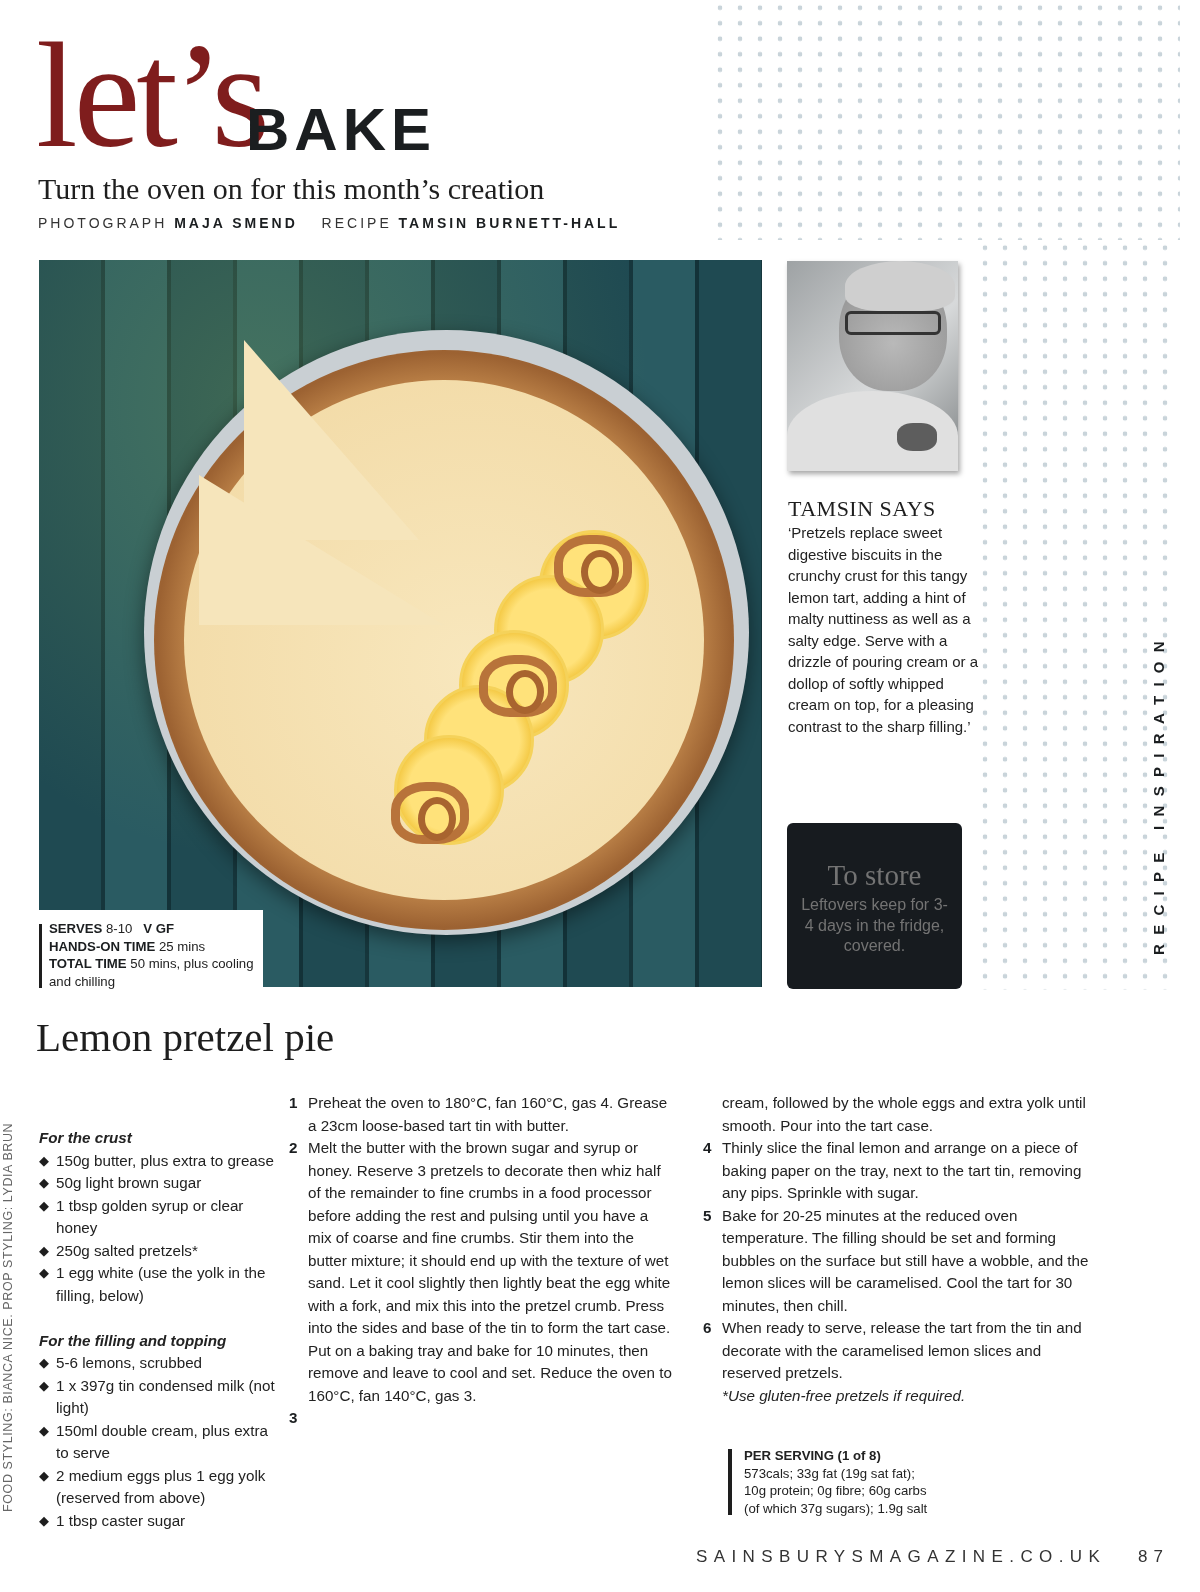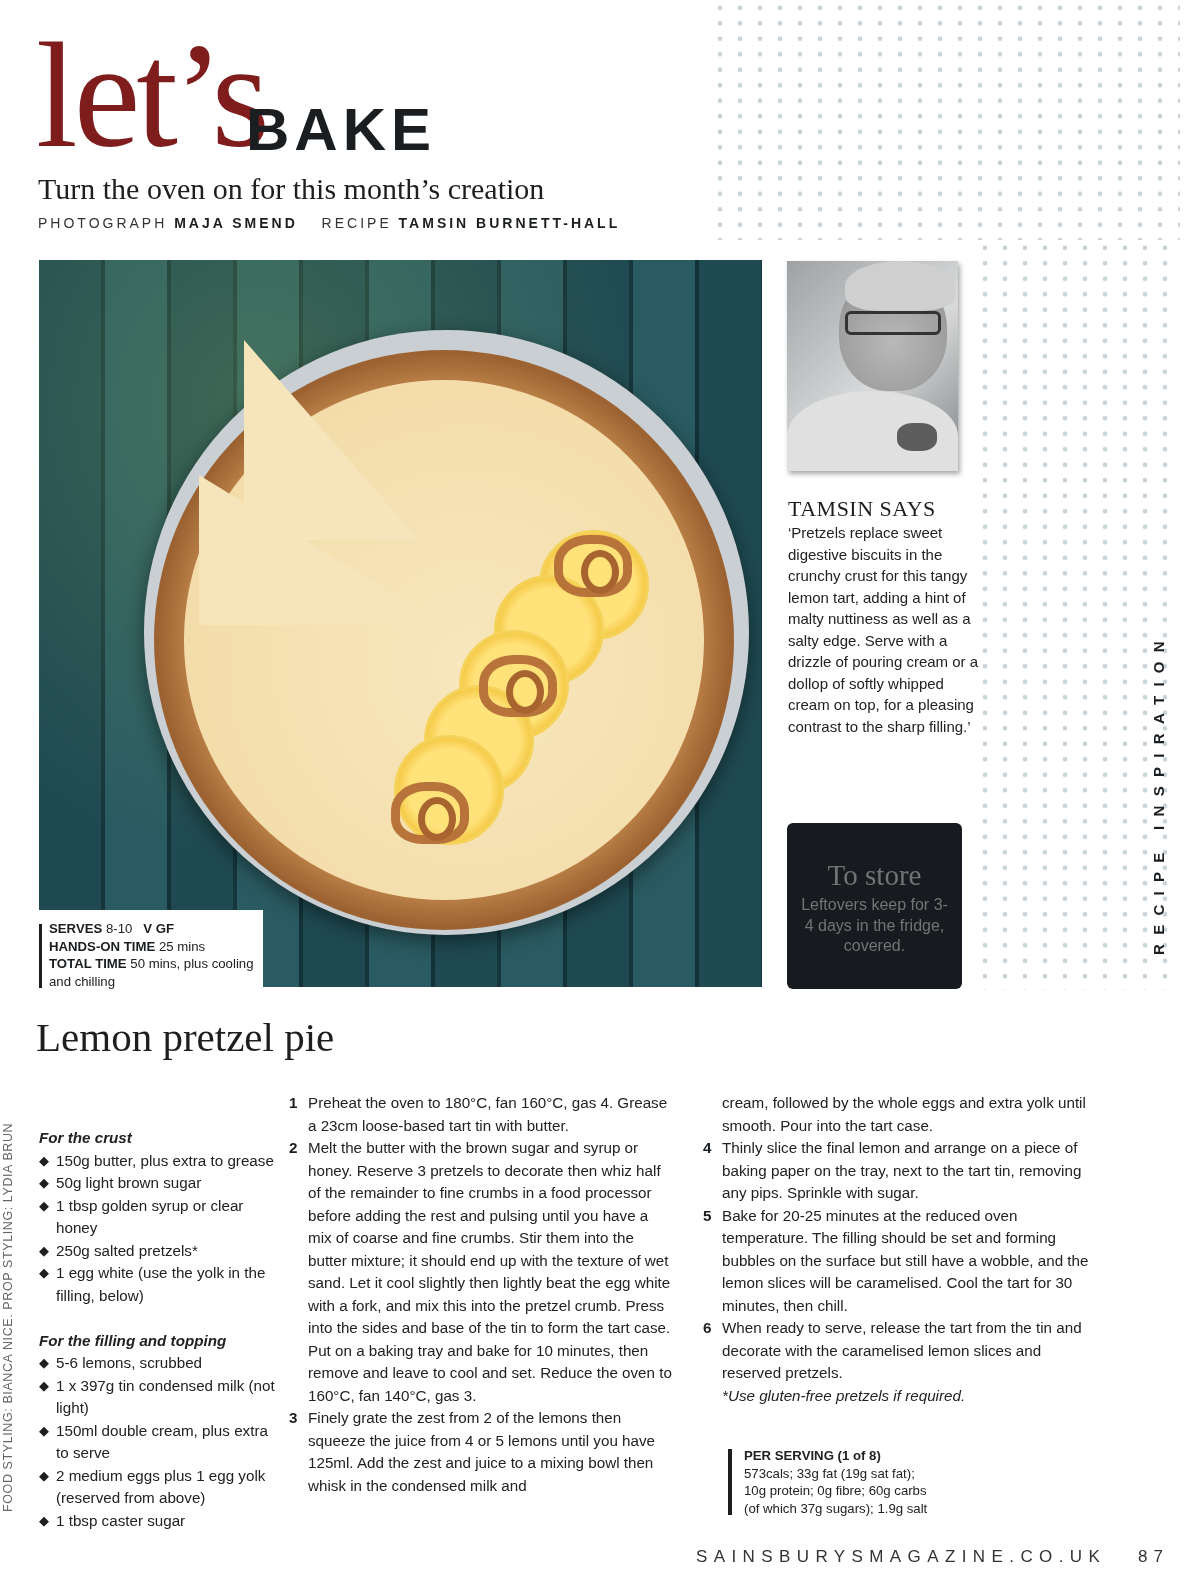--- a/index.html
+++ b/index.html
@@ -231,21 +231,20 @@
   <div class="step">
     <span class="step-num">1</span>
     <span>Preheat the oven to 180°C, fan 160°C, gas 4. Grease a 23cm loose-based tart tin with butter.</span>
   </div>
   <div class="step">
     <span class="step-num">2</span>
     <span>Melt the butter with the brown sugar and syrup or honey. Reserve 3 pretzels to decorate then whiz half of the remainder to fine crumbs in a food processor before adding the rest and pulsing until you have a mix of coarse and fine crumbs. Stir them into the butter mixture; it should end up with the texture of wet sand. Let it cool slightly then lightly beat the egg white with a fork, and mix this into the pretzel crumb. Press into the sides and base of the tin to form the tart case. Put on a baking tray and bake for 10 minutes, then remove and leave to cool and set. Reduce the oven to 160°C, fan 140°C, gas 3.</span>
   </div>
   <div class="step">
     <span class="step-num">3</span>
-    <span>Finely grate the zest from 2 of the lemons then squeeze the juice from 4 or 5 lemons until you have 125ml. Add the zest and juice to a mixing bowl then whisk in the condensed milk and</span>
   </div>
 </div>
 
 <div class="method method-col2">
   <div class="cont">cream, followed by the whole eggs and extra yolk until smooth. Pour into the tart case.</div>
   <div class="step">
     <span class="step-num">4</span>
     <span>Thinly slice the final lemon and arrange on a piece of baking paper on the tray, next to the tart tin, removing any pips. Sprinkle with sugar.</span>
   </div>
   <div class="step">

